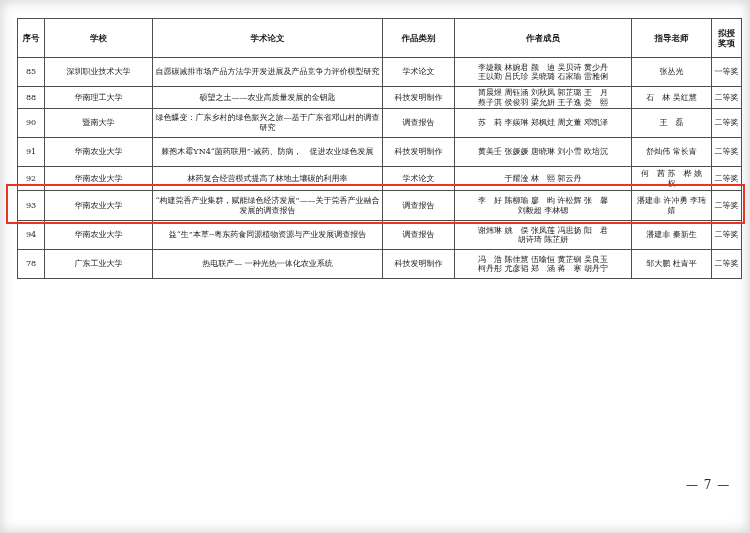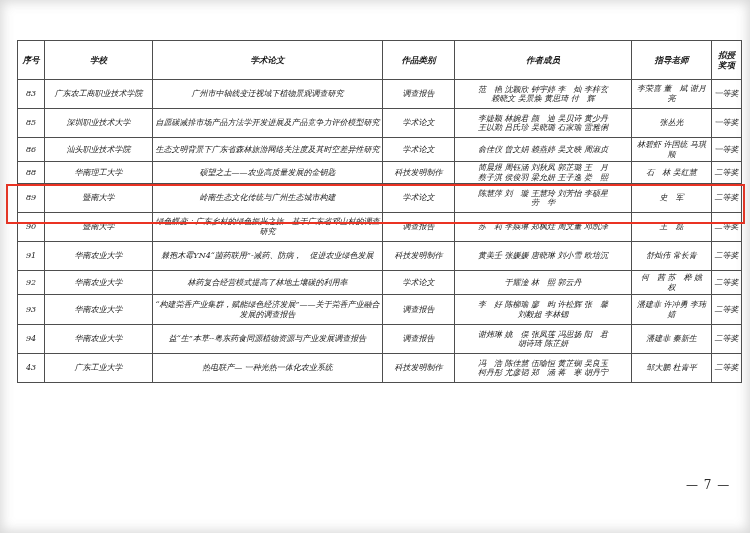--- a/index.html
+++ b/index.html
@@ -16,26 +16,25 @@
   .scan-frame {
     position: absolute;
     left: 0; top: 0; right: 0; bottom: 0;
     box-shadow: inset 0 0 12px 2px rgba(110,110,110,0.28);
     pointer-events: none;
     z-index: 5;
   }
   table.awards {
     position: absolute;
     left: 17px;
-    top: 40px;
+    top: 18px;
     width: 724px;
     border-collapse: collapse;
     table-layout: fixed;
     z-index: 1;
-    font-style: italic;
   }
   table.awards th, table.awards td {
     border: 1px solid #4e4e4e;
     padding: 1px 2px;
     font-size: 8px;
     line-height: 10px;
     text-align: center;
     vertical-align: middle;
     overflow: hidden;
     word-break: break-all;
@@ -96,78 +95,43 @@
         <th>学校</th>
         <th>学术论文</th>
         <th>作品类别</th>
         <th>作者成员</th>
         <th>指导老师</th>
         <th>拟授奖项</th>
       </tr>
   </thead>
   <tbody>
       <tr style="height: 29px;">
-        <td>83</td>
-        <td>广东农工商职业技术学院</td>
-        <td>广州市中轴线变迁视域下植物景观调查研究</td>
-        <td>调查报告</td>
-        <td class="c-authors">
-          <div>范　艳 沈颖欣 钟宇婷 李　灿 李梓玄</div>
-          <div>赖晓文 吴景焕 黄思琦 付　辉</div>
-        </td>
-        <td>李荣喜 董　斌 谢月亮</td>
-        <td>一等奖</td>
-      </tr>
-      <tr style="height: 29px;">
         <td>85</td>
         <td>深圳职业技术大学</td>
         <td>自愿碳减排市场产品方法学开发进展及产品竞争力评价模型研究</td>
         <td>学术论文</td>
         <td class="c-authors">
           <div>李婕颖 林婉君 颜　迪 吴贝诗 黄少丹</div>
           <div>王以勤 吕氏珍 吴晓璐 石家瑜 雷雅俐</div>
         </td>
         <td>张丛光</td>
-        <td>一等奖</td>
-      </tr>
-      <tr style="height: 24px;">
-        <td>86</td>
-        <td>汕头职业技术学院</td>
-        <td>生态文明背景下广东省森林旅游网络关注度及其时空差异性研究</td>
-        <td>学术论文</td>
-        <td class="c-authors">
-          <div>俞佳仪 曾文娟 赖燕婷 吴文映 周淑贞</div>
-        </td>
-        <td>林碧虾 许国统 马琪顺</td>
         <td>一等奖</td>
       </tr>
       <tr style="height: 15px;">
         <td>88</td>
         <td>华南理工大学</td>
         <td>硕望之土——农业高质量发展的金钥匙</td>
         <td>科技发明制作</td>
         <td class="c-authors">
           <div>简晨煜 周钰涵 刘秋凤 郭芷璐 王　月</div>
           <div>蔡子淇 侯俊羽 梁允妍 王子逸 娄　熙</div>
         </td>
         <td>石　林 吴红慧</td>
         <td>二等奖</td>
       </tr>
-      <tr style="height: 29px;">
-        <td>89</td>
-        <td>暨南大学</td>
-        <td>岭南生态文化传统与广州生态城市构建</td>
-        <td>学术论文</td>
-        <td class="c-authors">
-          <div>陈慧萍 刘　璇 王慧玲 刘芳怡 李硕星</div>
-          <div>劳　华</div>
-        </td>
-        <td>史　军</td>
-        <td>二等奖</td>
-      </tr>
       <tr style="height: 29px; margin-top: 44px;">
         <td>90</td>
         <td>暨南大学</td>
         <td>绿色蝶变：广东乡村的绿色振兴之旅—基于广东省邓山村的调查研究</td>
         <td>调查报告</td>
         <td class="c-authors">
           <div>苏　莉 李媖琳 郑枫烓 周文董 邓凯泽</div>
         </td>
         <td>王　磊</td>
         <td>二等奖</td>
@@ -212,21 +176,21 @@
         <td>益“生”本草--粤东药食同源植物资源与产业发展调查报告</td>
         <td>调查报告</td>
         <td class="c-authors">
           <div>谢炜琳 姚　俣 张凤莲 冯思扬 阳　君</div>
           <div>胡诗琦 陈芷妍</div>
         </td>
         <td>潘建非 秦新生</td>
         <td>二等奖</td>
       </tr>
       <tr style="height: 29px;">
-        <td>43</td>
+        <td>78</td>
         <td>广东工业大学</td>
         <td>热电联产— 一种光热一体化农业系统</td>
         <td>科技发明制作</td>
         <td class="c-authors">
           <div>冯　浩 陈佳慧 伍喻恒 黄芷锎 吴良玉</div>
           <div>柯丹彤 尤彦韬 郑　涵 蒋　寒 胡丹宁</div>
         </td>
         <td>邹大鹏 杜青平</td>
         <td>二等奖</td>
       </tr>

